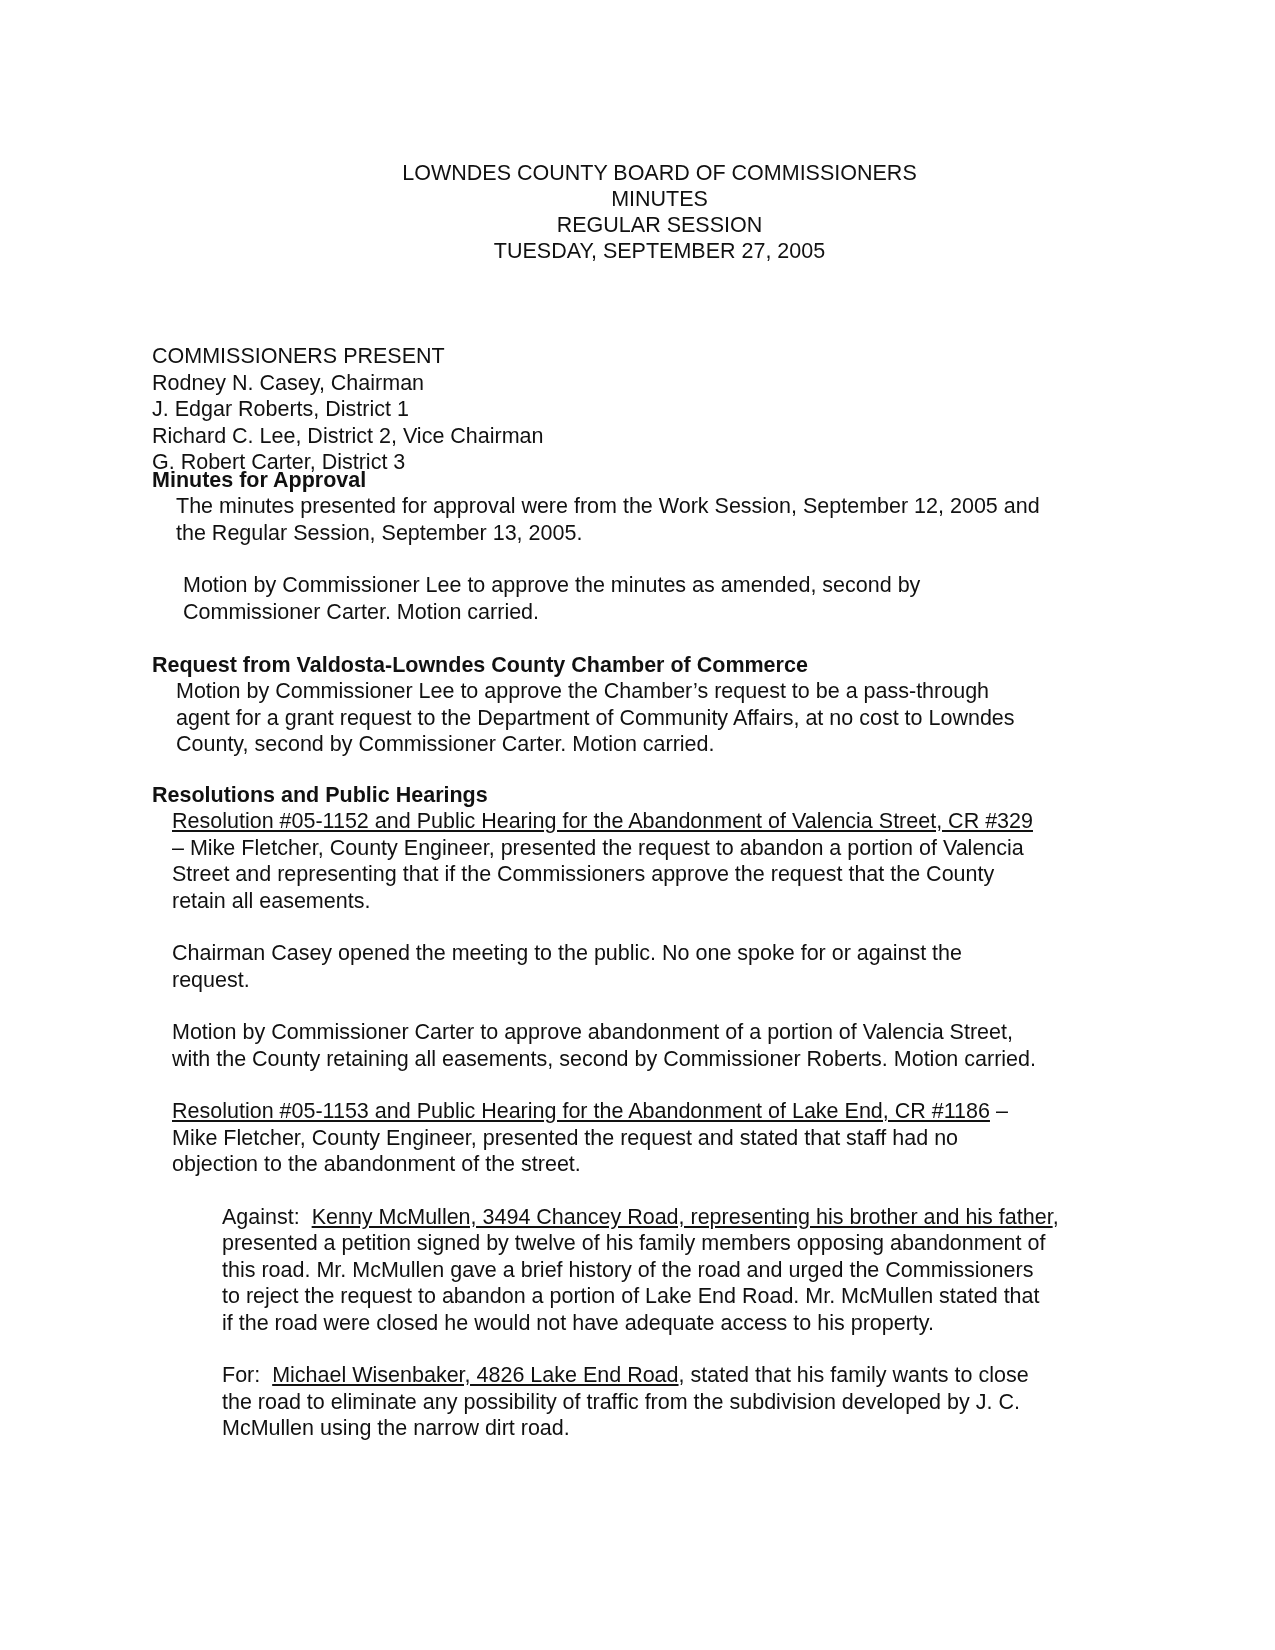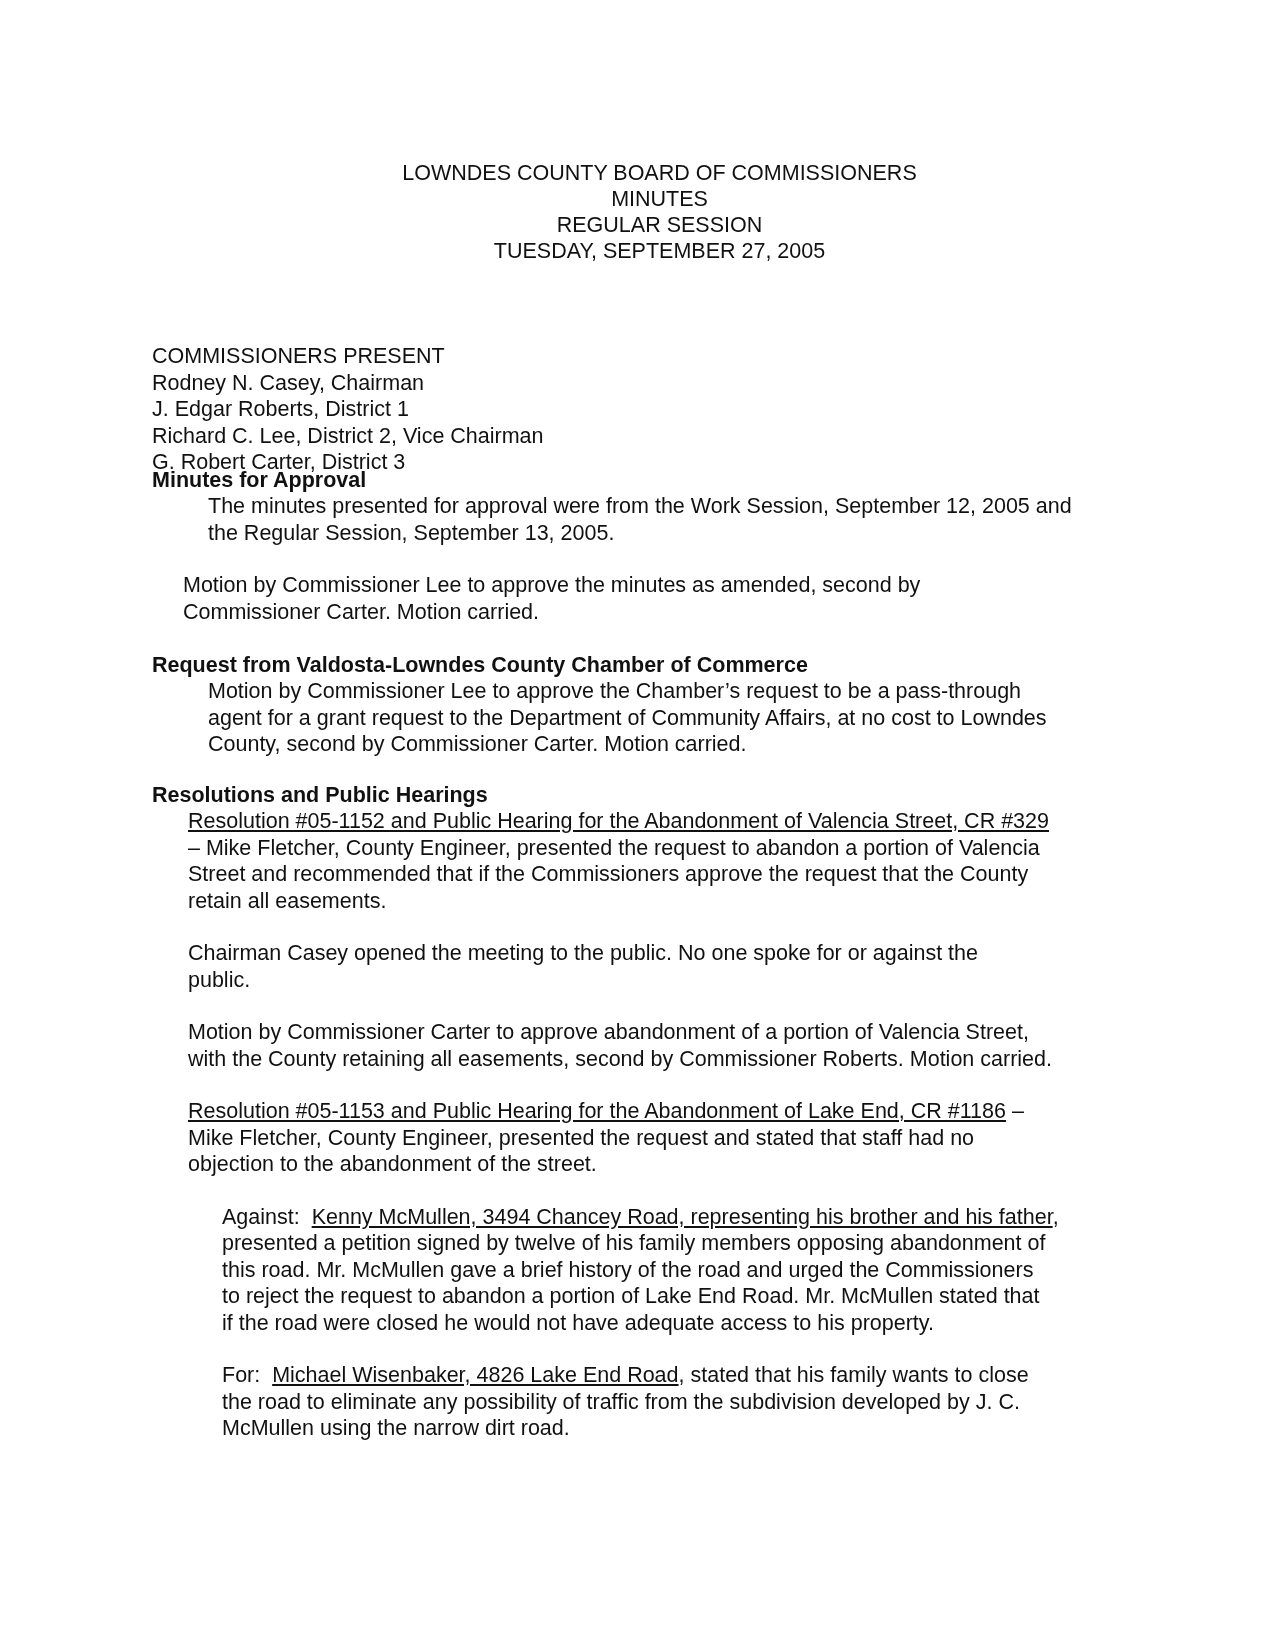--- a/index.html
+++ b/index.html
@@ -3,23 +3,23 @@
 <meta charset="utf-8">
 <style>
   html, body { margin: 0; padding: 0; background: #ffffff; }
   body { width: 1275px; height: 1650px; position: relative; overflow: hidden; color: #111; font-family: "Liberation Sans", sans-serif; font-size: 21.5px; }
   .page { position: absolute; left: 0; top: 0; width: 1275px; height: 1650px; }
   .header { position: absolute; top: 160px; left: 0; width: 1275px; text-align: center; line-height: 26px; padding-left: 22px; }
   .header div { margin: 0; }
   .present { position: absolute; top: 343px; left: 152px; line-height: 26.5px; }
   .section { position: absolute; left: 152px; width: 990px; }
   .sec-title { font-weight: bold; line-height: 26px; }
-  .para { margin-left: 56px; line-height: 26.5px; }
+  .para { margin-left: 24px; line-height: 26.5px; }
   .para2 { margin-left: 31px; line-height: 26.5px; margin-top: 26px; }
-  .sub { margin-left: 36px; line-height: 26.5px; }
+  .sub { margin-left: 20px; line-height: 26.5px; }
   .indent2 { margin-left: 70px; line-height: 26.5px; }
   .u { text-decoration: underline; }
   .gap { height: 26px; }
 </style>
 </head>
 <body>
 
 <div class="page">
 
   <div class="header">
@@ -57,25 +57,25 @@
       <div>County, second by Commissioner Carter.  Motion carried.</div>
     </div>
   </div>
 
   <div class="section" style="top:782px;">
     <div class="sec-title">Resolutions and Public Hearings</div>
 
     <div class="sub">
       <div class="u">Resolution #05-1152 and Public Hearing for the Abandonment of Valencia Street, CR #329</div>
       <div>– Mike Fletcher, County Engineer, presented the request to abandon a portion of Valencia</div>
-      <div>Street and recommended that if the Commissioners approve the request that the County</div>
+      <div>Street and representing that if the Commissioners approve the request that the County</div>
       <div>retain all easements.</div>
       <div class="gap"></div>
       <div>Chairman Casey opened the meeting to the public.  No one spoke for or against the</div>
-      <div>public.</div>
+      <div>request.</div>
       <div class="gap"></div>
       <div>Motion by Commissioner Carter to approve abandonment of a portion of Valencia Street,</div>
       <div>with the County retaining all easements, second by Commissioner Roberts.  Motion carried.</div>
       <div class="gap"></div>
     </div>
 
     <div class="sub">
       <div><span class="u">Resolution #05-1153 and Public Hearing for the Abandonment of Lake End, CR #1186</span><span> –</span></div>
       <div>Mike Fletcher, County Engineer, presented the request and stated that staff had no</div>
       <div>objection to the abandonment of the street.</div>

